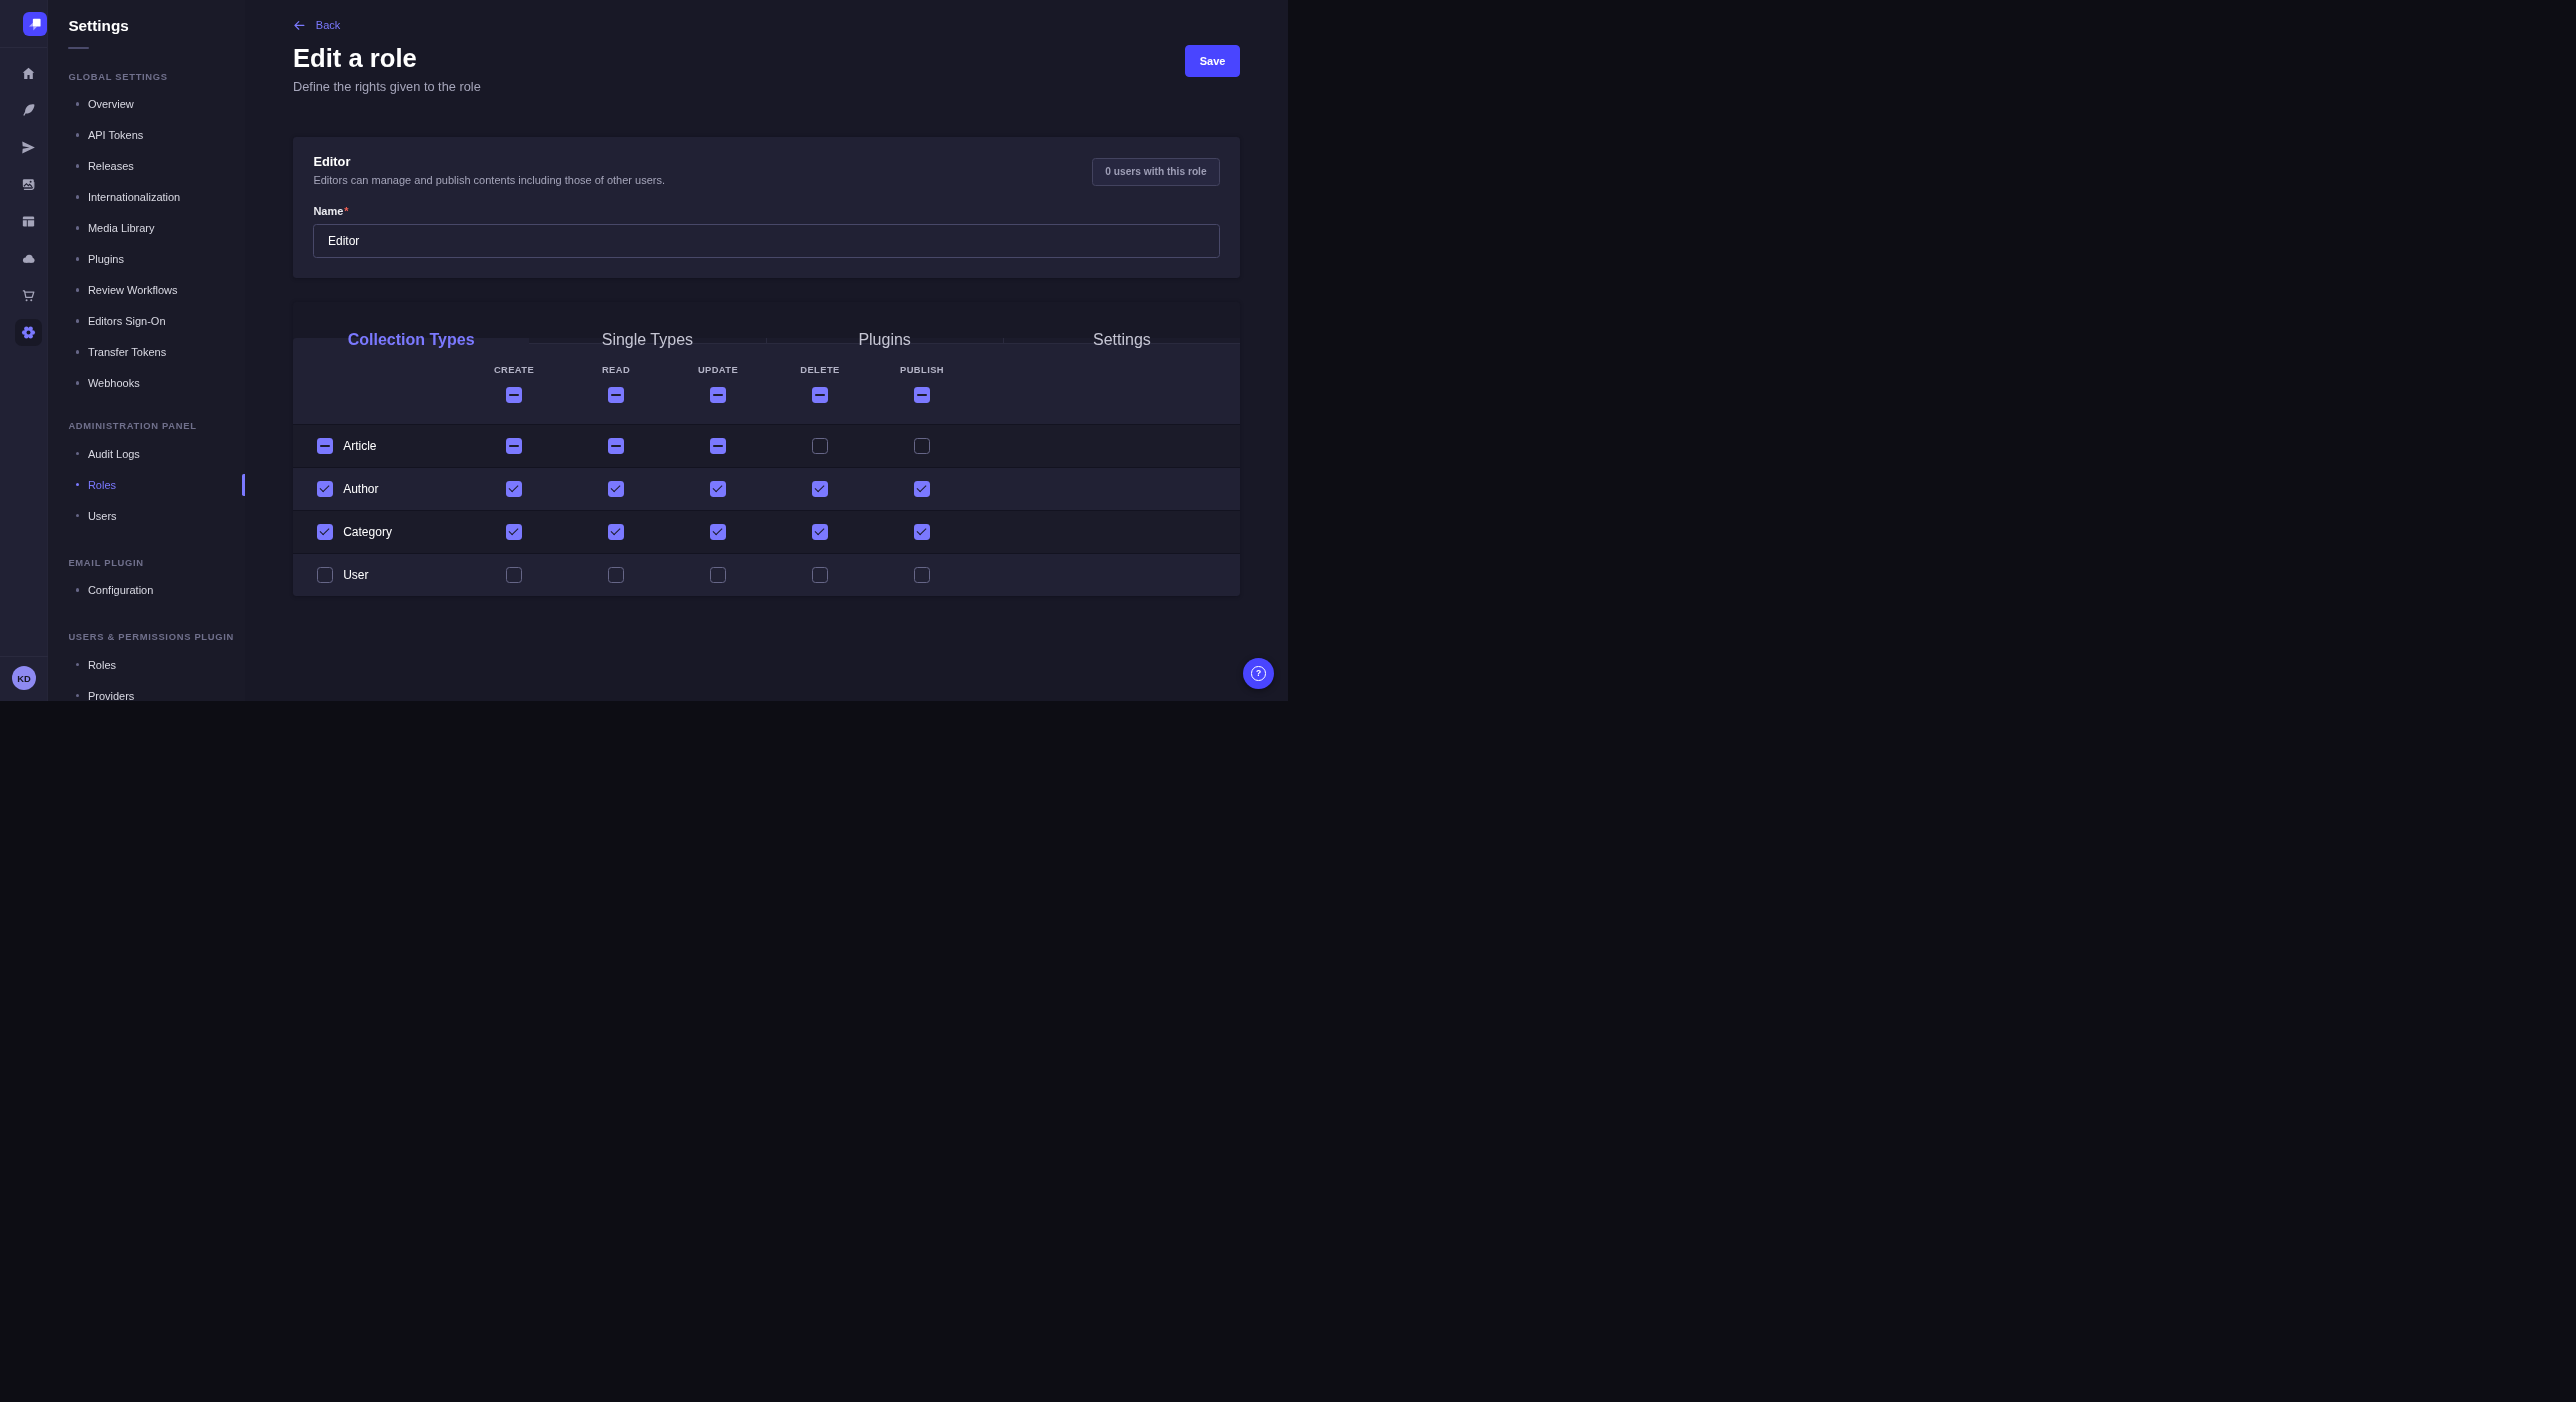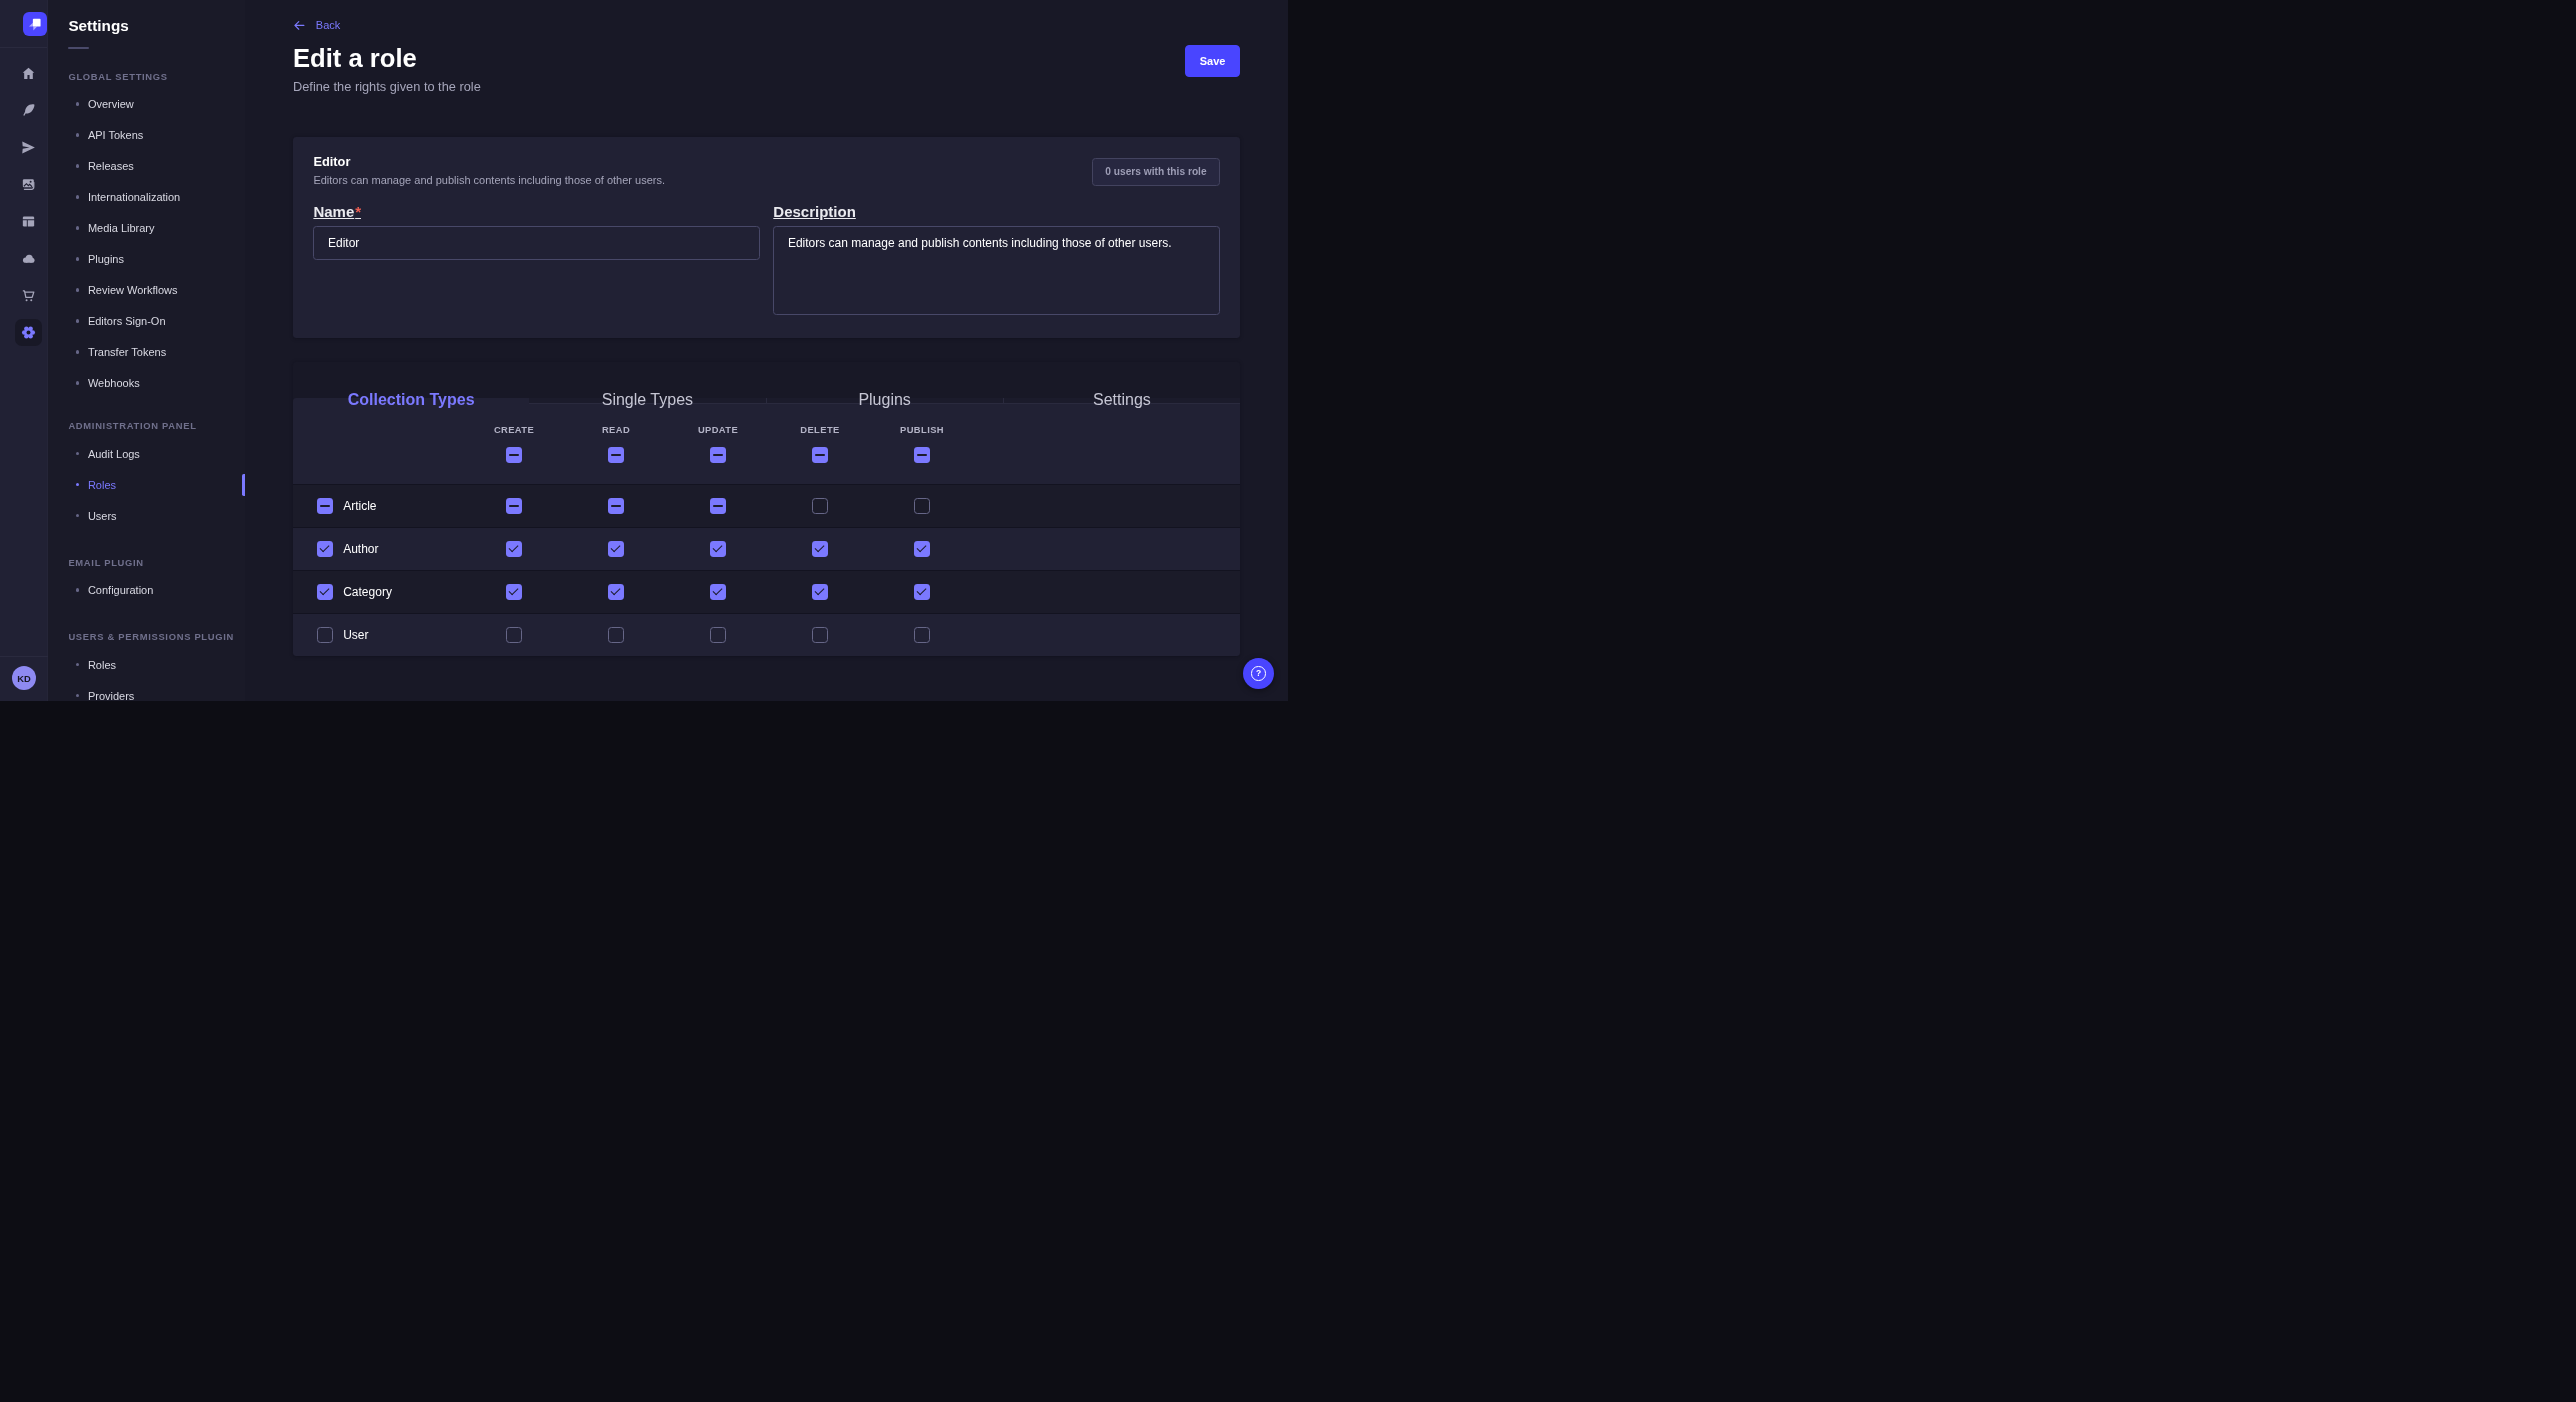--- a/index.html
+++ b/index.html
@@ -44,21 +44,21 @@
   .save-btn { margin-top:1.7px; background:#4945ff; border:0.9px solid #4945ff; color:#fff; font-family:inherit; font-size:11px; font-weight:700; padding:0 13.6px; height:32px; border-radius:4px; cursor:pointer; }
 
   
   .role-card { margin-top:43px; background:#212134; border-radius:3.4px; padding:17px 20.4px 20.4px 20.4px; box-shadow:0 0.9px 3.4px rgba(9,9,18,.35); }
   .role-card-top { display:flex; justify-content:space-between; align-items:flex-start; }
   .role-name-h { font-size:12.8px; font-weight:700; color:#fff; }
   .role-summary { margin-top:5.1px; font-size:11px; color:#a5a5ba; }
   .users-badge { margin-top:3.4px; background:#272740; border:0.9px solid #43435f; border-radius:3.4px; padding:7.7px 12px; font-family:inherit; font-size:10.2px; font-weight:600; color:#9d9db5; cursor:pointer; white-space:nowrap; }
   .fields-row { margin-top:17px; display:flex; gap:13.6px; }
   .field { flex:1; }
-  .field-label { font-size:15px; font-weight:700; color:#eaeaef;text-decoration:underline; }
+  .field-label { font-size:11px; font-weight:700; color:#eaeaef; }
   .req { color:#ee5e52; margin-left:0.9px; }
   .text-input { margin-top:5.1px; width:100%; height:34px; background:transparent; border:0.9px solid #484868; border-radius:3.4px; color:#fff; font-family:inherit; font-size:12px; padding:0 13.6px; outline:none; }
   .textarea-input { margin-top:5.1px; width:100%; height:89px; background:transparent; border:0.9px solid #484868; border-radius:3.4px; color:#fff; font-family:inherit; font-size:12px; line-height:1.45; padding:8.5px 13.6px; resize:none; outline:none; }
 
   
   .perm-card { margin-top:24px; border-radius:3.4px; overflow:hidden; box-shadow:0 0.9px 3.4px rgba(9,9,18,.35); }
   .tabbar { display:flex; height:42px; }
   .tab { flex:1; display:flex; align-items:center; justify-content:center; font-size:16px; color:#c6c6d4; background:#1b1b2b; border-bottom:0.9px solid #2a2a3e; cursor:pointer;margin-top:36px; }
   .tab.active { background:#212134; color:#7b79ff; font-weight:600; border-bottom:0.9px solid #212134; border-top-left-radius:3.4px; }
   .tab.divided { border-left:0.9px solid #2a2a3e; }
@@ -279,24 +279,20 @@
           <div class="role-name-h">Editor</div>
           <div class="role-summary">Editors can manage and publish contents including those of other users.</div>
         </div>
         <button class="users-badge">0 users with this role</button>
       </div>
       <div class="fields-row">
         <div class="field">
           <label class="field-label"><span>Name</span><span class="req">*</span></label>
           <input class="text-input" type="text" value="Editor" style="">
         </div>
-        <div class="field">
-          <label class="field-label"><span>Description</span></label>
-          <textarea class="textarea-input" style="">Editors can manage and publish contents including those of other users.</textarea>
-        </div>
       </div>
     </section>
 
     
     <section class="perm-card">
       <div class="tabbar">
         <div class="tab active">Collection Types</div>
         <div class="tab">Single Types</div>
         <div class="tab divided">Plugins</div>
         <div class="tab divided">Settings</div>

